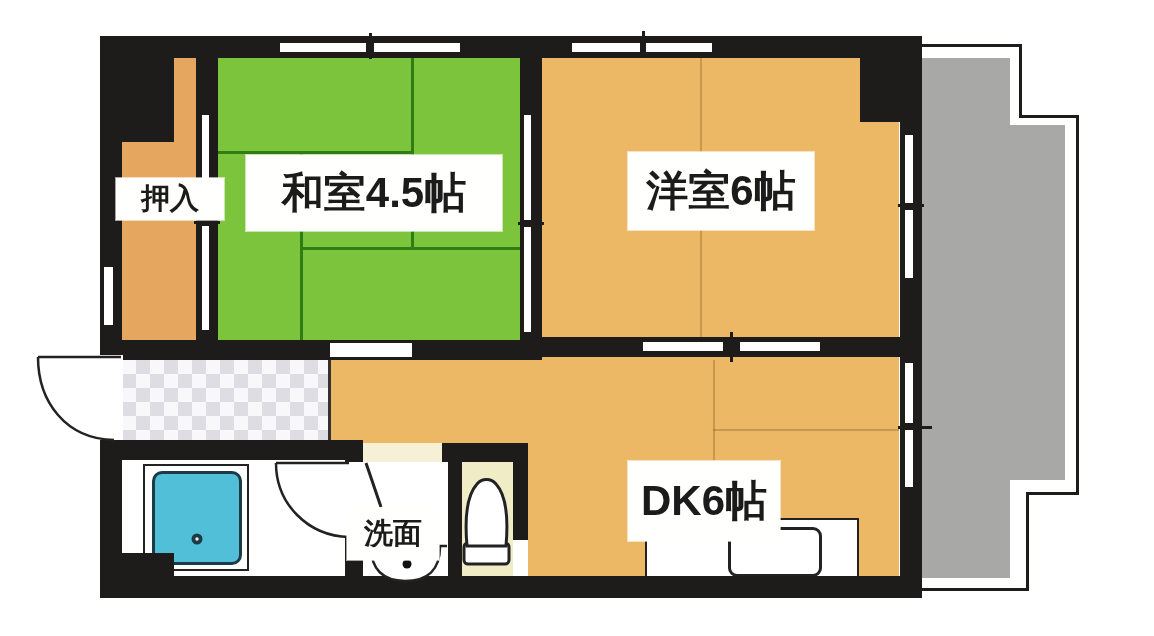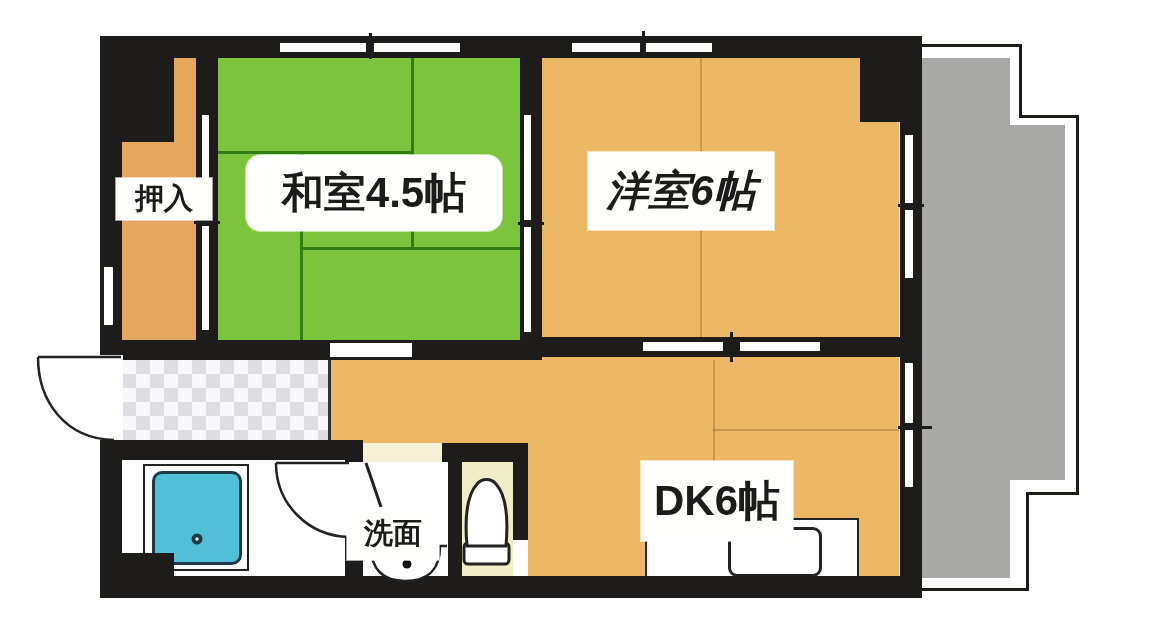--- a/index.html
+++ b/index.html
@@ -127,19 +127,19 @@
     <g>
       <path d="M371,547 C371,569 383,581 405,581 C428,581 440,569 440,547 Z" fill="#fff" stroke="#222" stroke-width="2.5"></path>
       <circle cx="407" cy="564" r="4.5" fill="#111"></circle>
     </g>
     <g>
       <circle cx="197" cy="539" r="5.5" fill="#1d3b46"></circle>
       <circle cx="197" cy="539" r="1.7" fill="#dff4f9"></circle>
     </g>
   </svg>
 
-  <div class="lbl" style="left:116px;top:178px;width:96px;height:42px;font-size:29px;">押入</div>
-  <div class="lbl" style="left:246px;top:155px;width:256px;height:76px;font-size:42px;border-radius:15px;">和室4.5帖</div>
-  <div class="lbl" style="left:588px;top:152px;width:186px;height:78px;font-size:42px;font-style:italic;">洋室6帖</div>
-  <div class="lbl" style="left:628px;top:461px;width:152px;height:80px;font-size:42px;margin-left:13px;">DK6帖</div>
+  <div class="lbl" style="left:116px;top:178px;width:108px;height:42px;font-size:29px;">押入</div>
+  <div class="lbl" style="left:246px;top:155px;width:256px;height:76px;font-size:42px;">和室4.5帖</div>
+  <div class="lbl" style="left:628px;top:152px;width:186px;height:78px;font-size:42px;">洋室6帖</div>
+  <div class="lbl" style="left:628px;top:461px;width:152px;height:80px;font-size:42px;">DK6帖</div>
   <div class="lbl" style="left:347px;top:508px;width:92px;height:52px;font-size:29px;">洗面</div>
 
 </div>
 
 </body></html>

